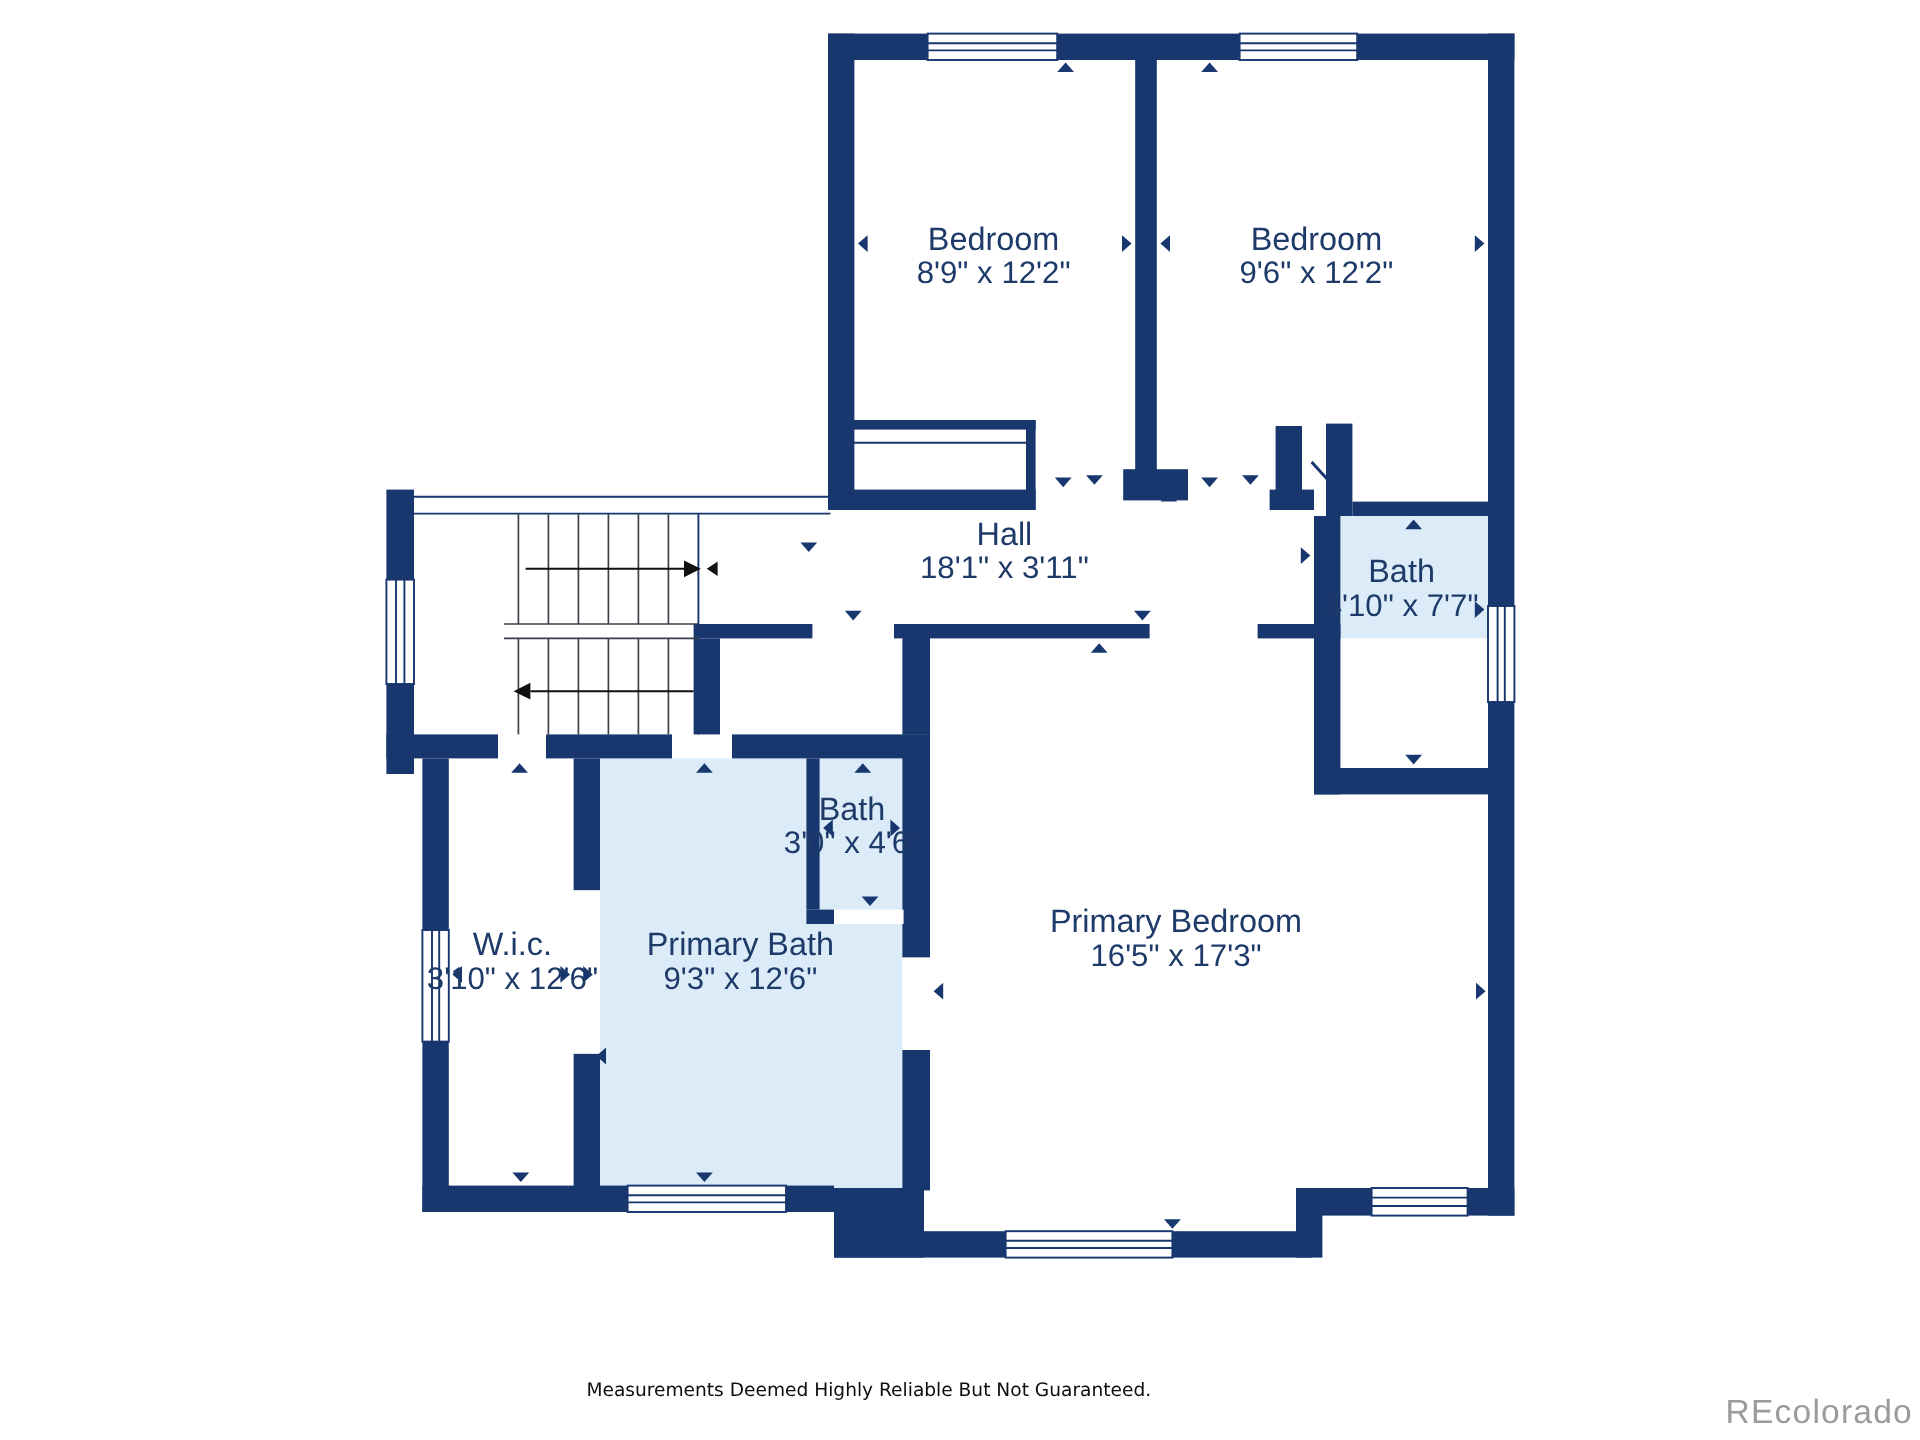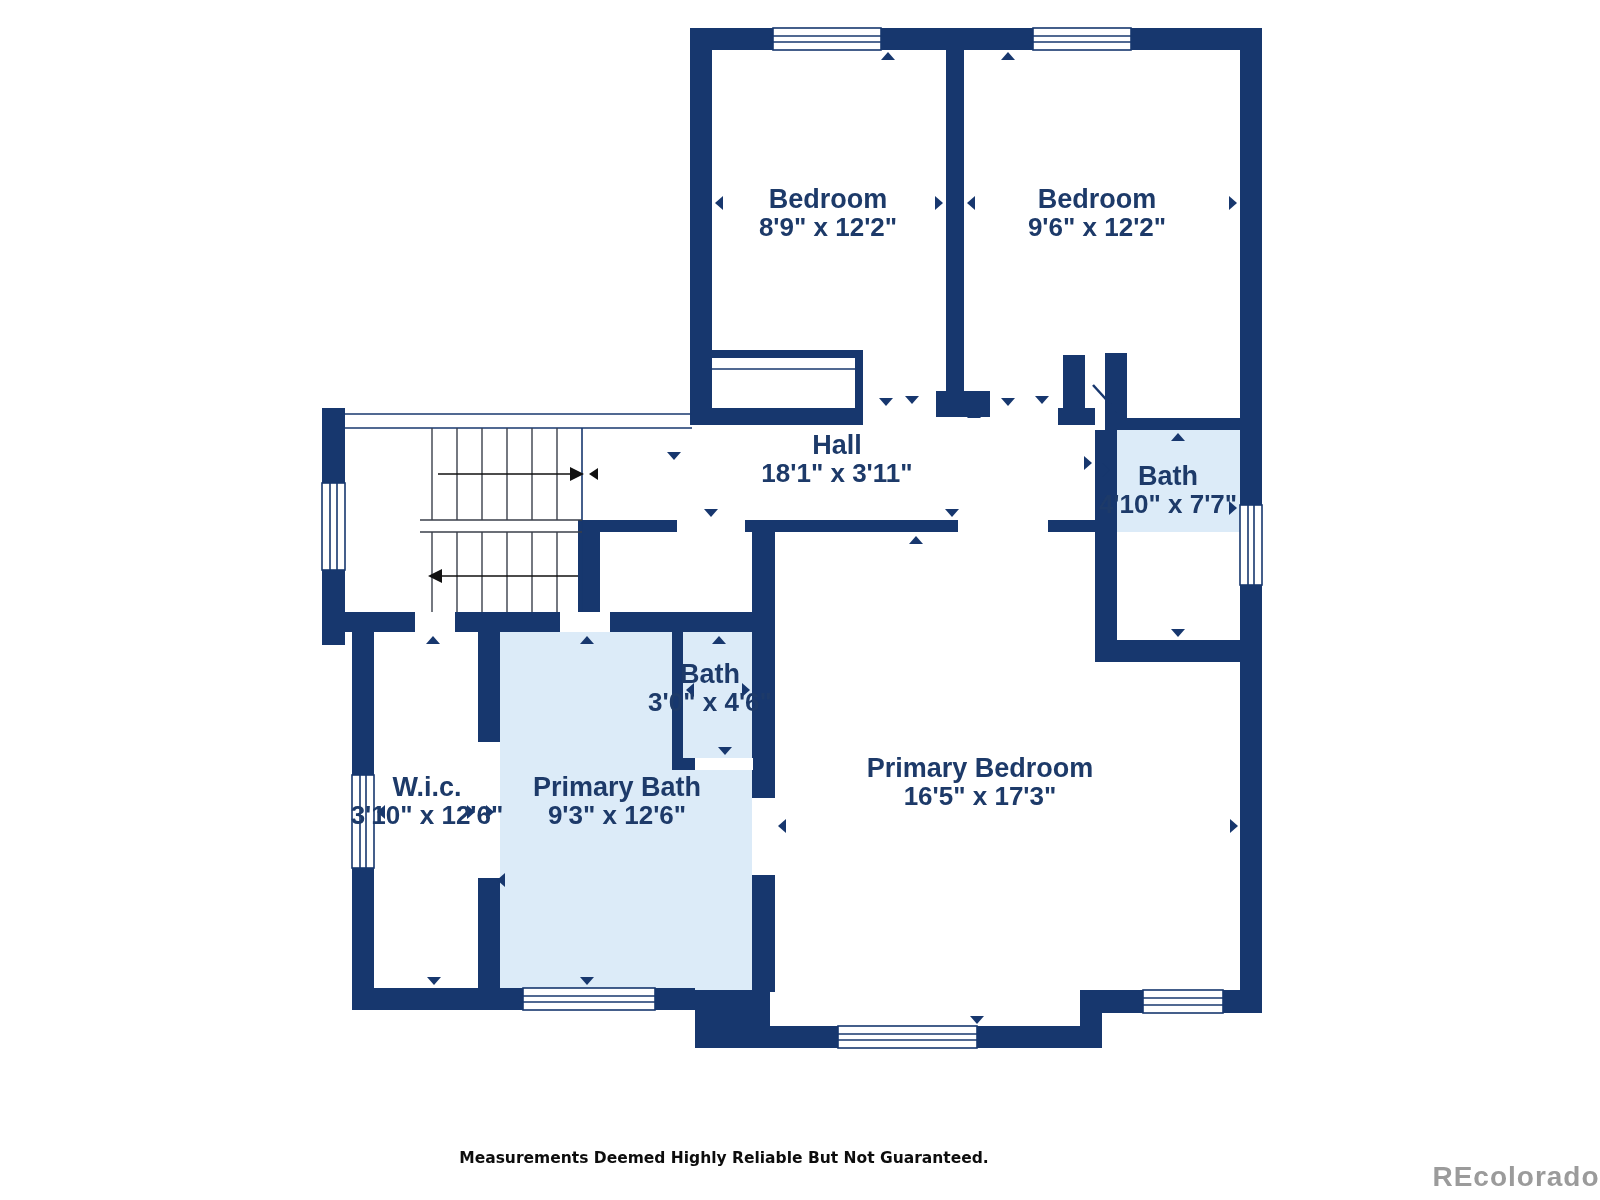--- a/index.html
+++ b/index.html
@@ -1,17 +1,17 @@
 <!DOCTYPE html>
 <html><head>
 <meta charset="utf-8">
 <style>
   html,body{margin:0;padding:0;background:#ffffff;}
   .stage{position:relative;width:1600px;height:1200px;background:#fff;overflow:hidden;
-         font-family:"Liberation Sans",sans-serif;font-weight:bold;}
+         font-family:"Liberation Sans",sans-serif;}
   svg{display:block}
   .w{fill:#17376e;}
   .thin{stroke:#17376e;stroke-width:1.6;fill:none;}
   .stair{stroke:#3a3f4a;stroke-width:1.4;fill:none;}
   .arrowline{stroke:#111;stroke-width:1.6;fill:none;}
   .tri{fill:#111;}
   .wtri{fill:#17376e;}
   .roomname{font-size:27px;fill:#1d3a69;}
   .roomdims{font-size:26px;fill:#1d3a69;}
   .disclaimer{font-size:15.5px;fill:#0d0d0d;font-family:"DejaVu Sans",sans-serif;}

